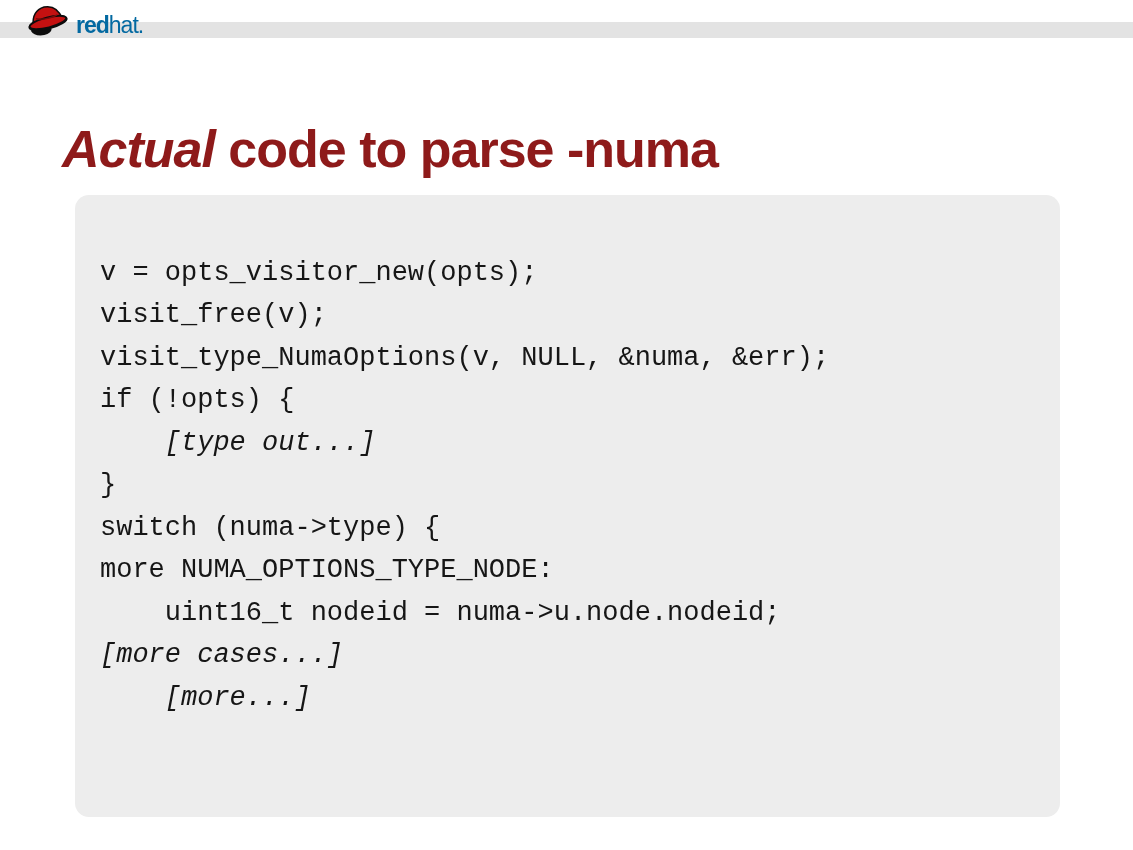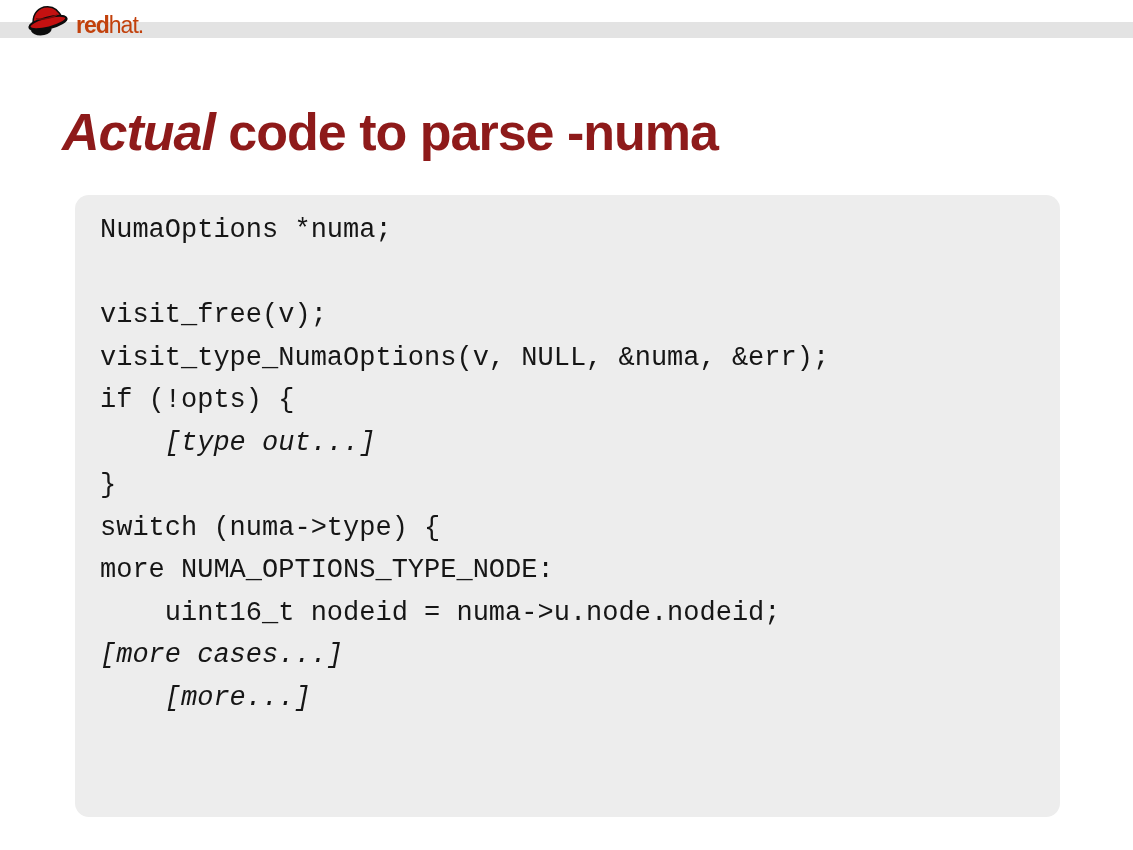--- a/index.html
+++ b/index.html
@@ -36,34 +36,34 @@
     z-index: 2;
   }
   .logo .hat {
     width: 46px;
     height: 38px;
     display: block;
   }
   .wordmark {
     font-size: 23px;
     letter-spacing: -1px;
-    color: #c2410c;
+    color: #0369a1;
     margin-left: 6px;
     margin-bottom: 1px;
     line-height: 1;
     white-space: nowrap;
   }
   .wordmark .bold { font-weight: 700; }
   .wordmark .reg  { font-weight: 400; }
 
   
   .slide-title {
     position: absolute;
     left: 62px;
-    top: 67px;
+    top: 84px;
     font-size: 52px;
     font-weight: 700;
     letter-spacing: -1px;
     color: var(--title-red, #8e1a1a);
     white-space: nowrap;
     z-index: 1;
   }
   .slide-title .em { font-style: italic; }
 
   
@@ -102,22 +102,22 @@
       <ellipse cx="33" cy="31" rx="26" ry="7" fill="#c41111" stroke="#0d0d0d" stroke-width="2.5"></ellipse>
       <path d="M18 22 q14 6 30 2" stroke="#7d0b0b" stroke-width="2" fill="none"></path>
     </g>
   </svg>
   <div class="wordmark"><span class="bold">red</span><span class="reg">hat.</span></div>
 </div>
 
 <h1 class="slide-title"><span class="em">Actual</span><span> code to parse -numa</span></h1>
 
 <div class="code-card" id="code-card">
-    <div class="code-line">NumaOptions *numa;</div>
     <div class="code-line">&nbsp;</div>
+    <div class="code-line">v = opts_visitor_new(opts);</div>
     <div class="code-line">visit_free(v);</div>
     <div class="code-line">visit_type_NumaOptions(v, NULL, &amp;numa, &amp;err);</div>
     <div class="code-line">if (!opts) {</div>
     <div class="code-line italic">    [type out...]</div>
     <div class="code-line">}</div>
     <div class="code-line">switch (numa-&gt;type) {</div>
     <div class="code-line">more NUMA_OPTIONS_TYPE_NODE:</div>
     <div class="code-line">    uint16_t nodeid = numa-&gt;u.node.nodeid;</div>
     <div class="code-line italic">[more cases...]</div>
     <div class="code-line italic">    [more...]</div>

